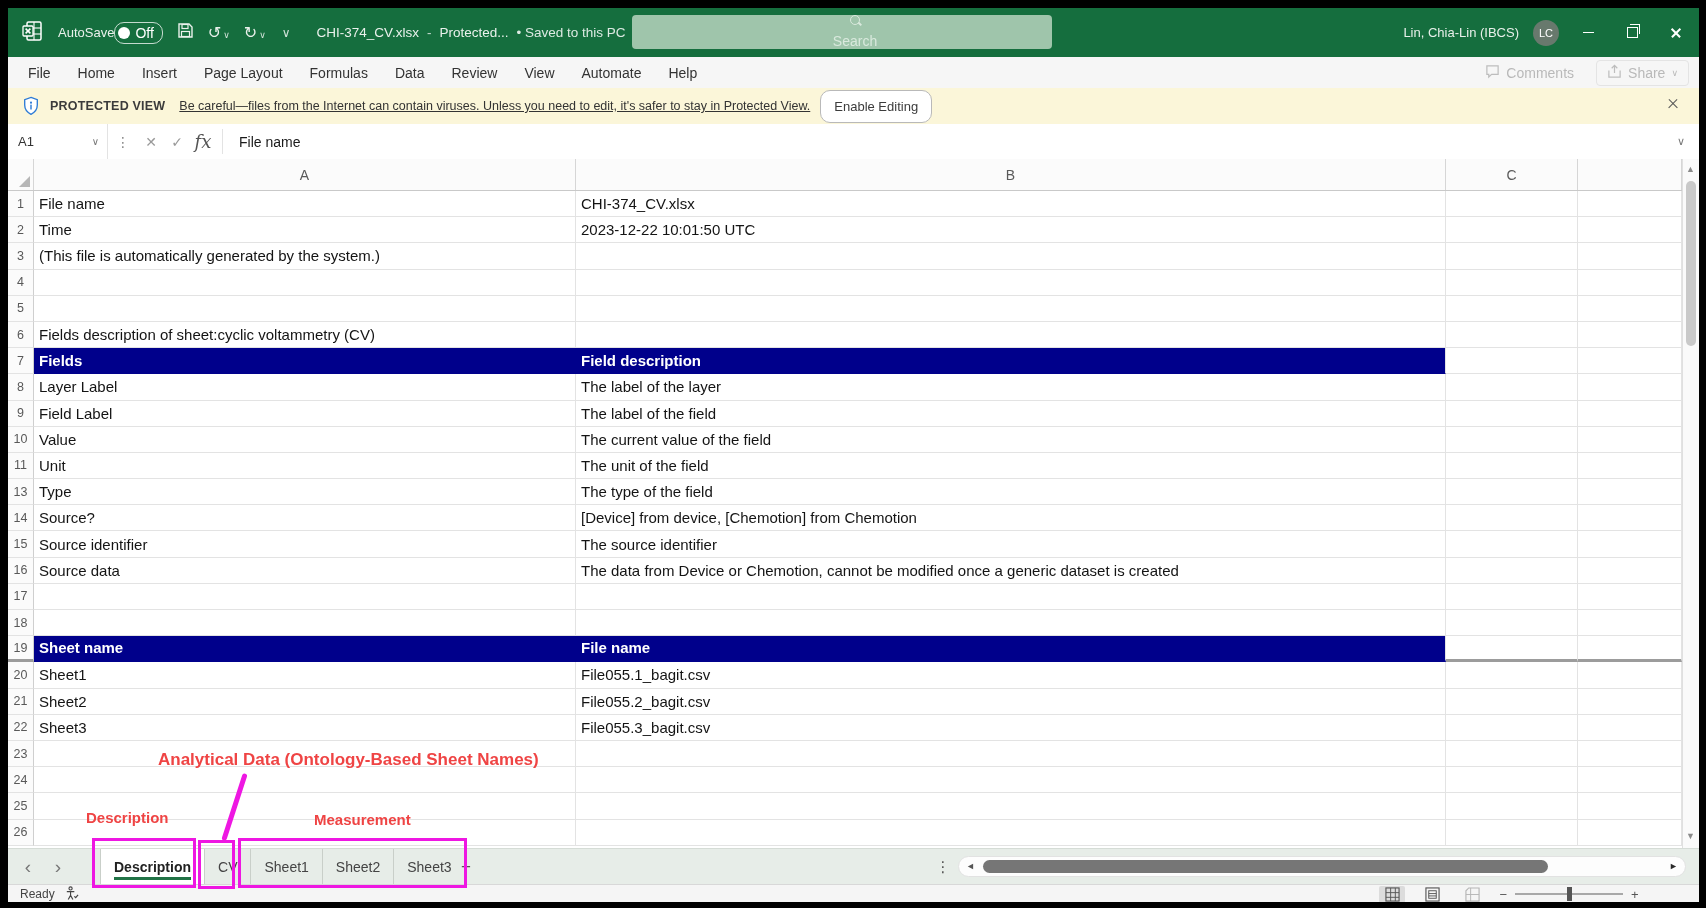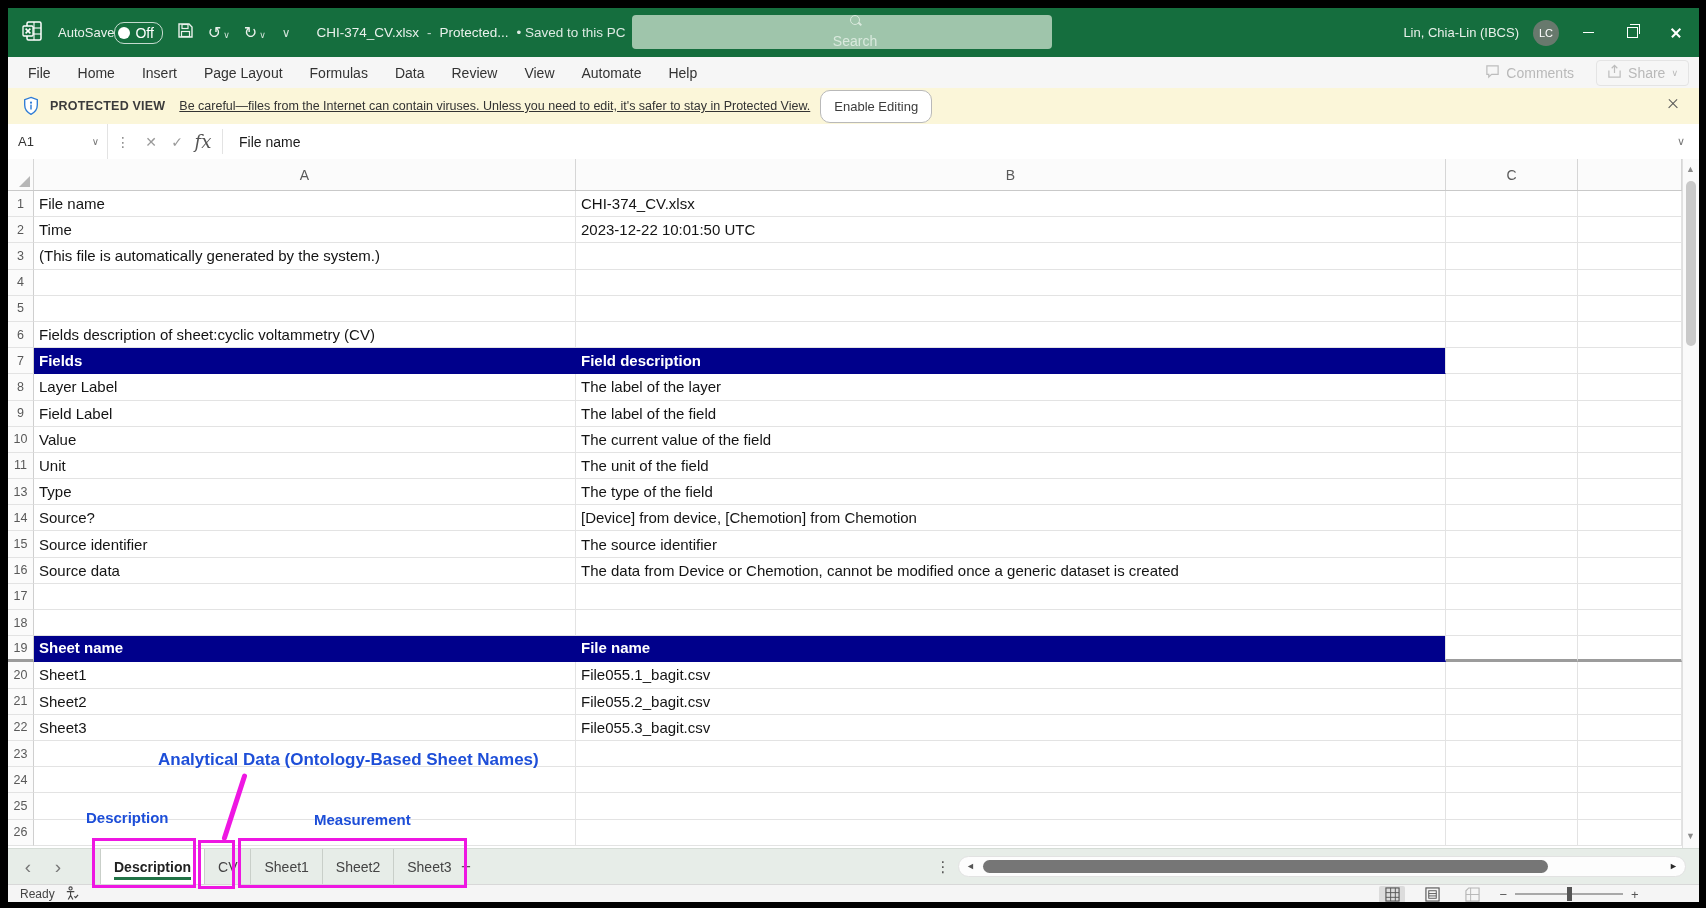--- a/index.html
+++ b/index.html
@@ -107,21 +107,21 @@
   .sb-right{position:absolute;right:8px;top:0;height:18px;display:flex;align-items:center;gap:14px;}
   .view-ico{width:26px;height:17px;display:flex;align-items:center;justify-content:center;border-radius:2px;}
   .view-ico.active{background:#dcdcdc;}
   .zoomline{display:flex;align-items:center;gap:8px;}
   .zl-track{position:relative;width:108px;height:2px;background:#a8a8a8;}
   .zl-thumb{position:absolute;left:52px;top:-6px;width:5px;height:14px;background:#555;}
   .zsign{font-size:13px;color:#555;}
   .zpct{font-size:15px;color:#14532d;margin-top:28px;}
 
   
-  .ann{position:absolute;color:#1d4ed8;font-weight:bold;z-index:30;white-space:nowrap;}
+  .ann{position:absolute;color:#ef4444;font-weight:bold;z-index:30;white-space:nowrap;}
   .ann-heading{left:150px;top:742px;font-size:17px;}
   .ann-desc{left:78px;top:801px;font-size:15px;}
   .ann-meas{left:306px;top:803px;font-size:15px;}
   .ann-arrow{position:absolute;left:224px;top:764px;width:5px;height:70px;background:#ee17e2;border-radius:3px;transform:rotate(18deg);z-index:30;}
   .ann-box{position:absolute;border:3px solid #ee17e2;z-index:30;box-sizing:border-box;}
   .box-desc{left:84px;top:830px;width:104px;height:50px;}
   .box-cv{left:190px;top:832px;width:37px;height:49px;}
   .box-sheets{left:230px;top:830px;width:229px;height:50px;}
 </style>
 </head>

